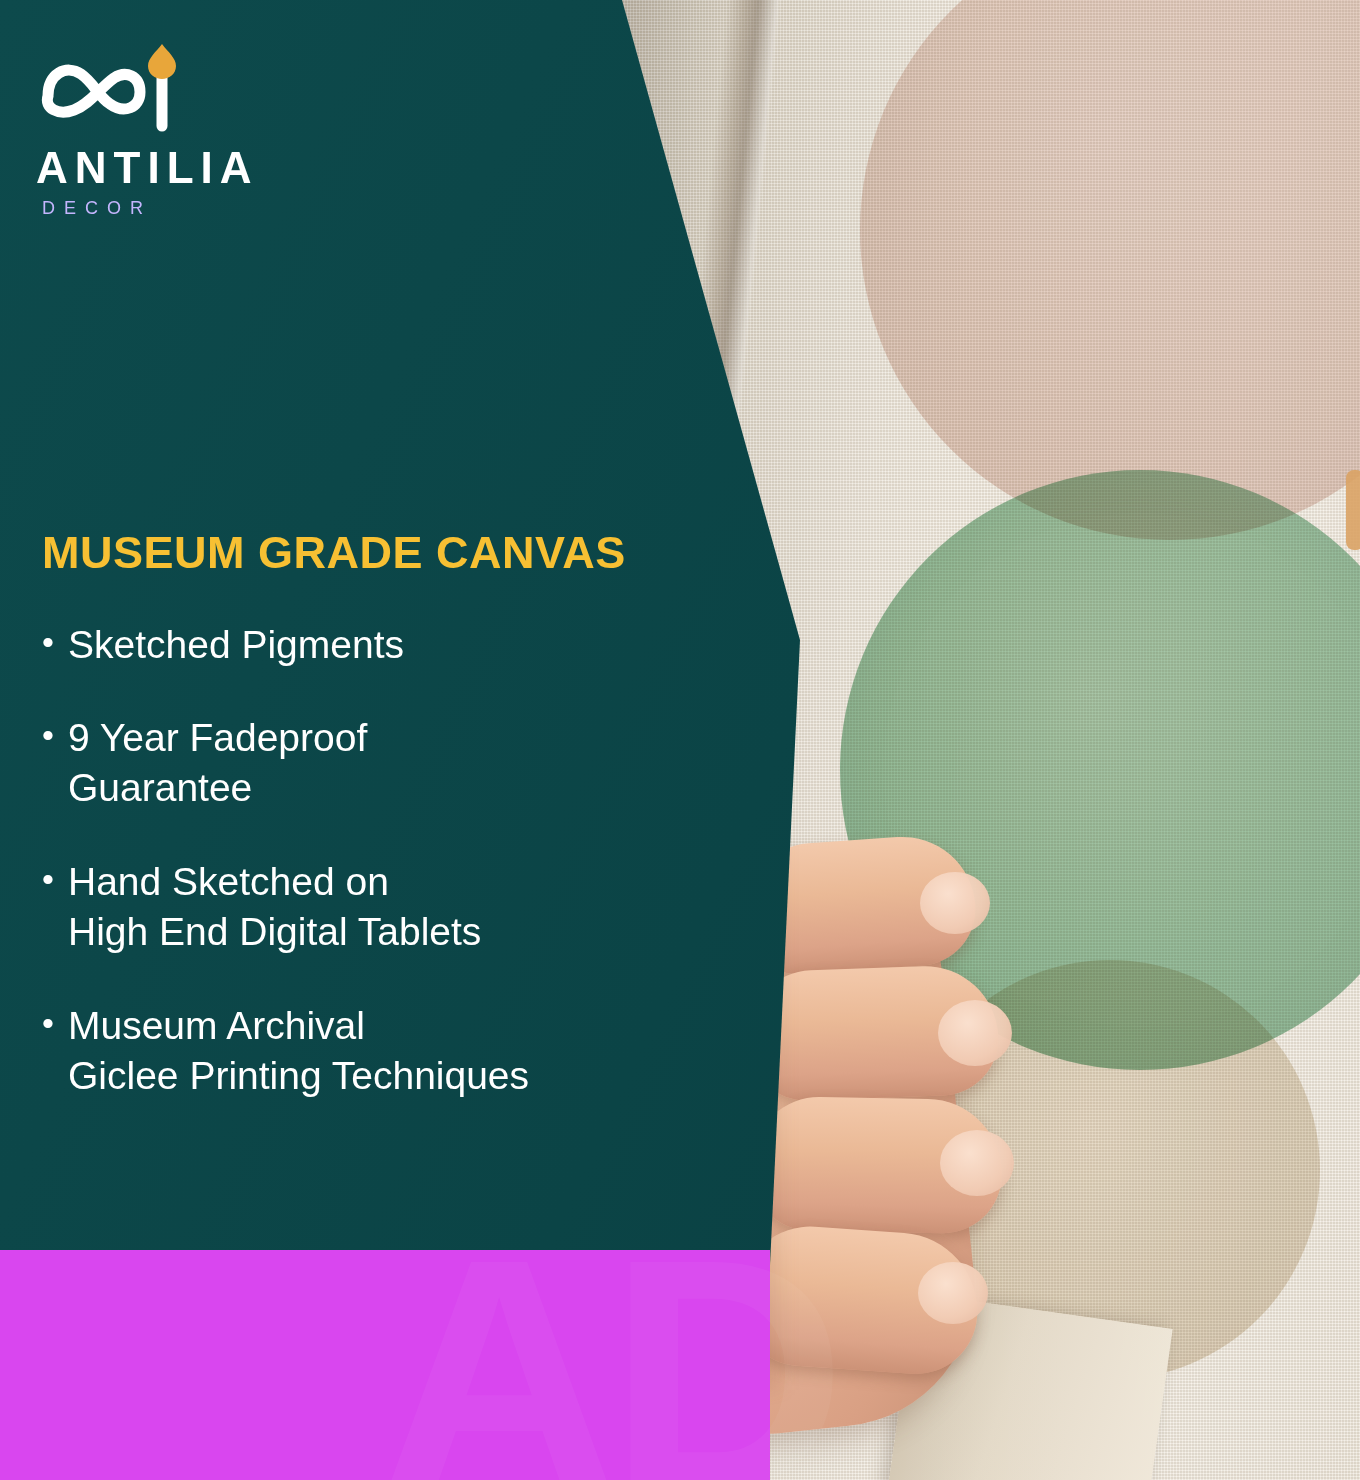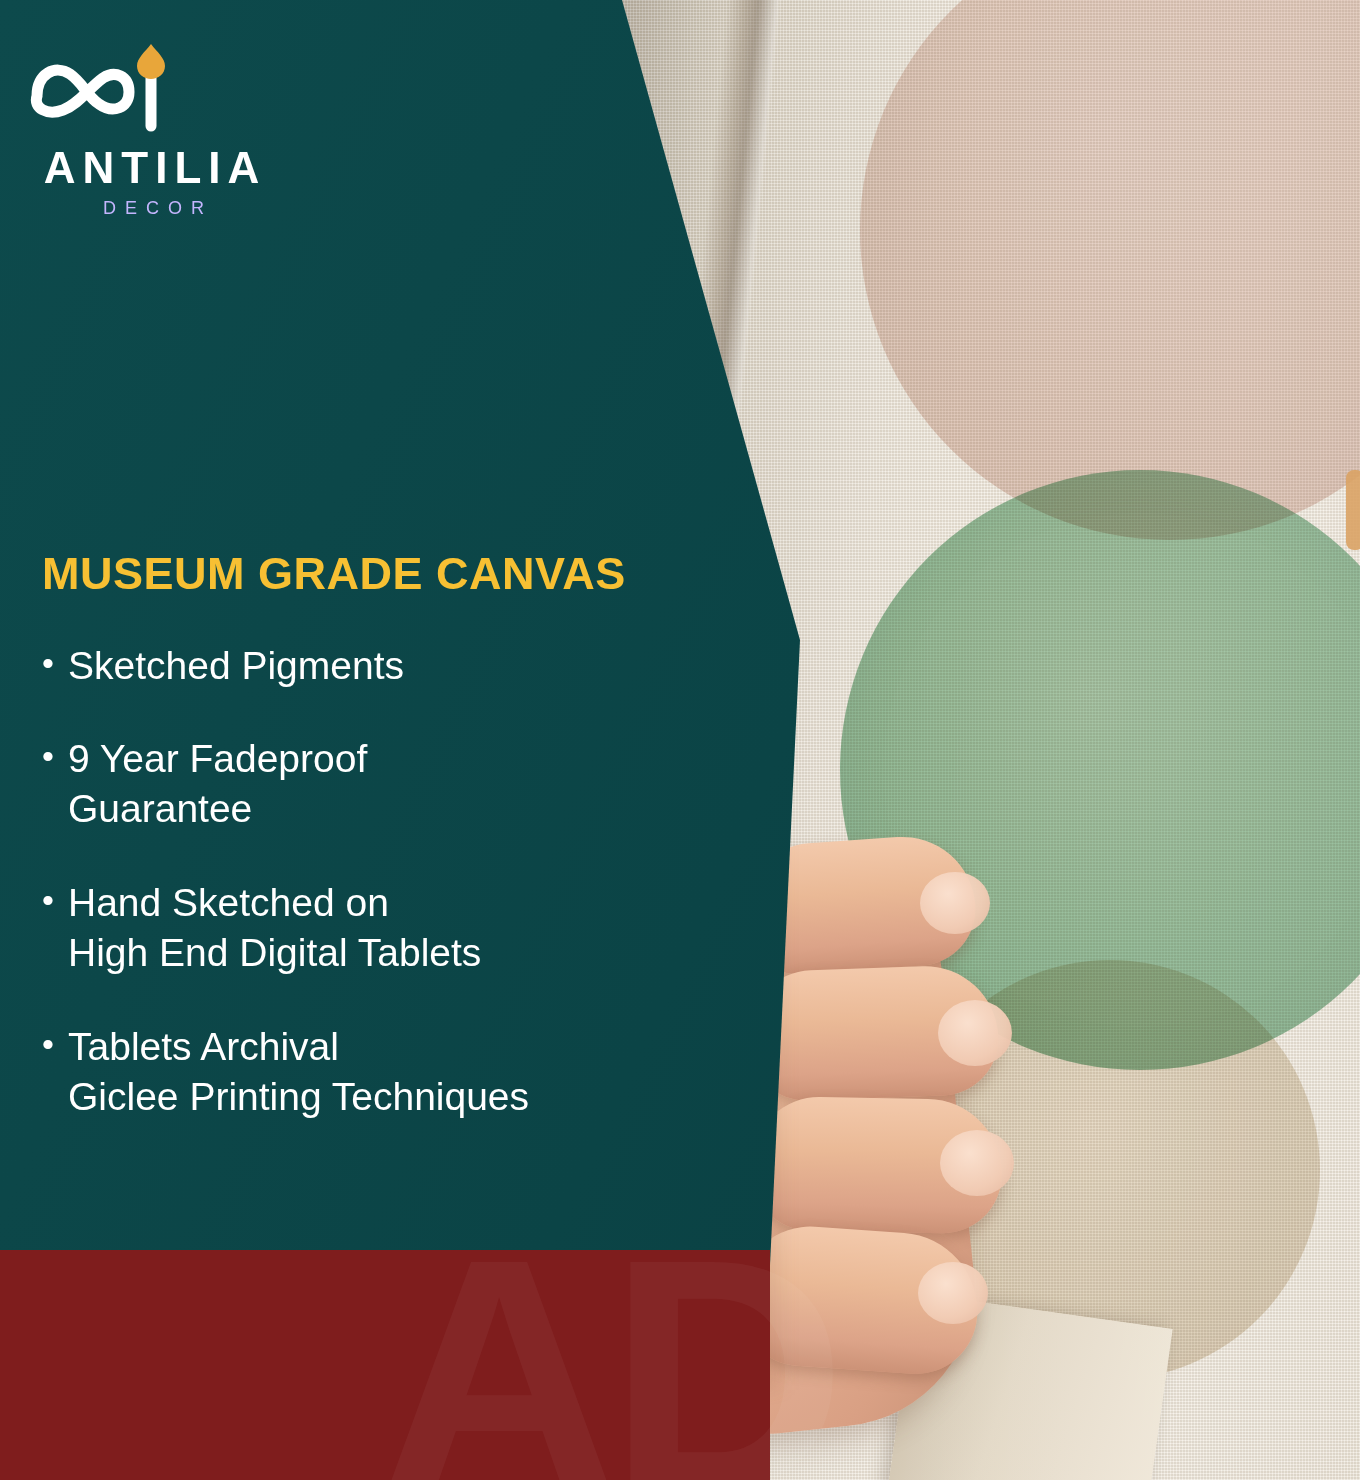--- a/index.html
+++ b/index.html
@@ -187,44 +187,43 @@
     height: 100%;
     background: linear-gradient(115deg, #0d4a4c 0%, #0b4446 55%, #0a3d40 100%);
     clip-path: polygon(0 0, 622px 0, 800px 640px, 770px 1265px, 0 1265px);
   }
   .panel-lower {
     position: absolute;
     left: 0;
     bottom: 0;
     width: 770px;
     height: 230px;
-    background: #7f1d1d;
+    background: #d946ef;
     clip-path: polygon(0 0, 770px 0, 960px 230px, 0 230px);
   }
   .panel-watermark {
     position: absolute;
     left: 380px;
     bottom: -60px;
     font-size: 330px;
     font-weight: 700;
     color: rgba(255,255,255,0.045);
     letter-spacing: -10px;
     line-height: 1;
     pointer-events: none;
     user-select: none;
   }
 
   
   .logo {
     position: absolute;
-    left: 25px;
+    left: 36px;
     top: 30px;
     width: 260px;
     color: #ffffff;
-    text-align: center;
   }
   .logo-mark { width: 180px; height: 110px; display: block; }
   .logo-name {
     font-size: 44px;
     font-weight: 700;
     letter-spacing: 7px;
     line-height: 1;
     margin-top: 6px;
     color: #ffffff;
   }
@@ -234,21 +233,21 @@
     letter-spacing: 9px;
     margin-top: 8px;
     margin-left: 6px;
     color: #c4b5fd;
   }
 
   
   .copy {
     position: absolute;
     left: 42px;
-    top: 549px;
+    top: 528px;
     width: 690px;
   }
   .headline {
     font-size: 45px;
     font-weight: 700;
     letter-spacing: 0.5px;
     color: #f7c033;
     margin: 0 0 42px 0;
     line-height: 1.1;
   }
@@ -333,19 +332,19 @@
         <span class="bullet-text">9 Year Fadeproof
 Guarantee</span>
       </li>
       <li class="bullet">
         <span class="bullet-dot">•</span>
         <span class="bullet-text">Hand Sketched on
 High End Digital Tablets</span>
       </li>
       <li class="bullet">
         <span class="bullet-dot">•</span>
-        <span class="bullet-text"> Tablets Archival
+        <span class="bullet-text"> Museum Archival
  Giclee Printing Techniques</span>
       </li>
     </ul>
   </div>
 
 </div>
 
 </body></html>

